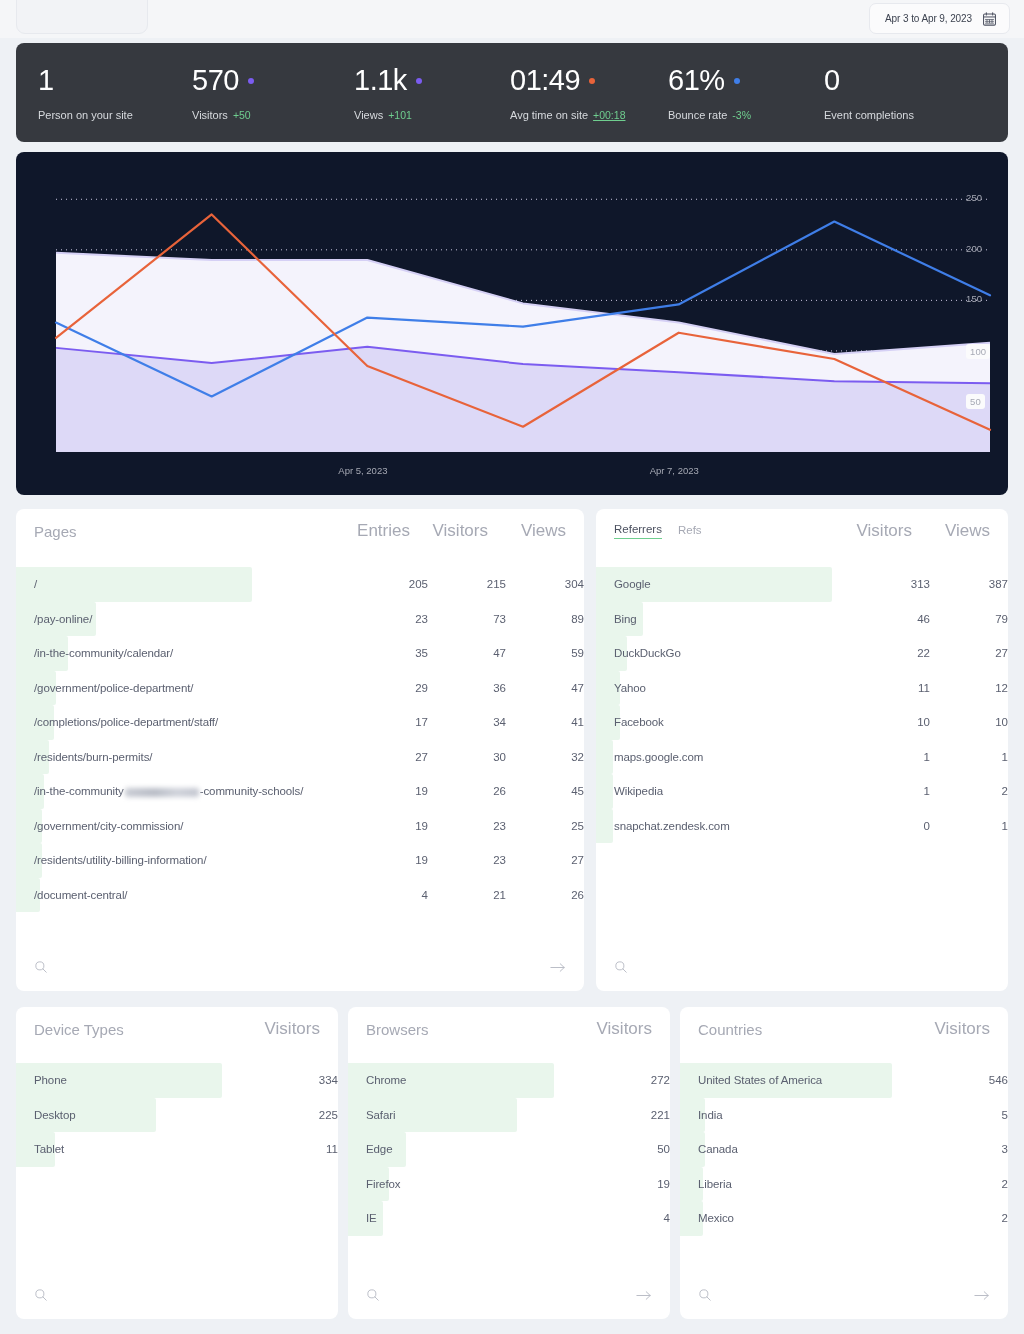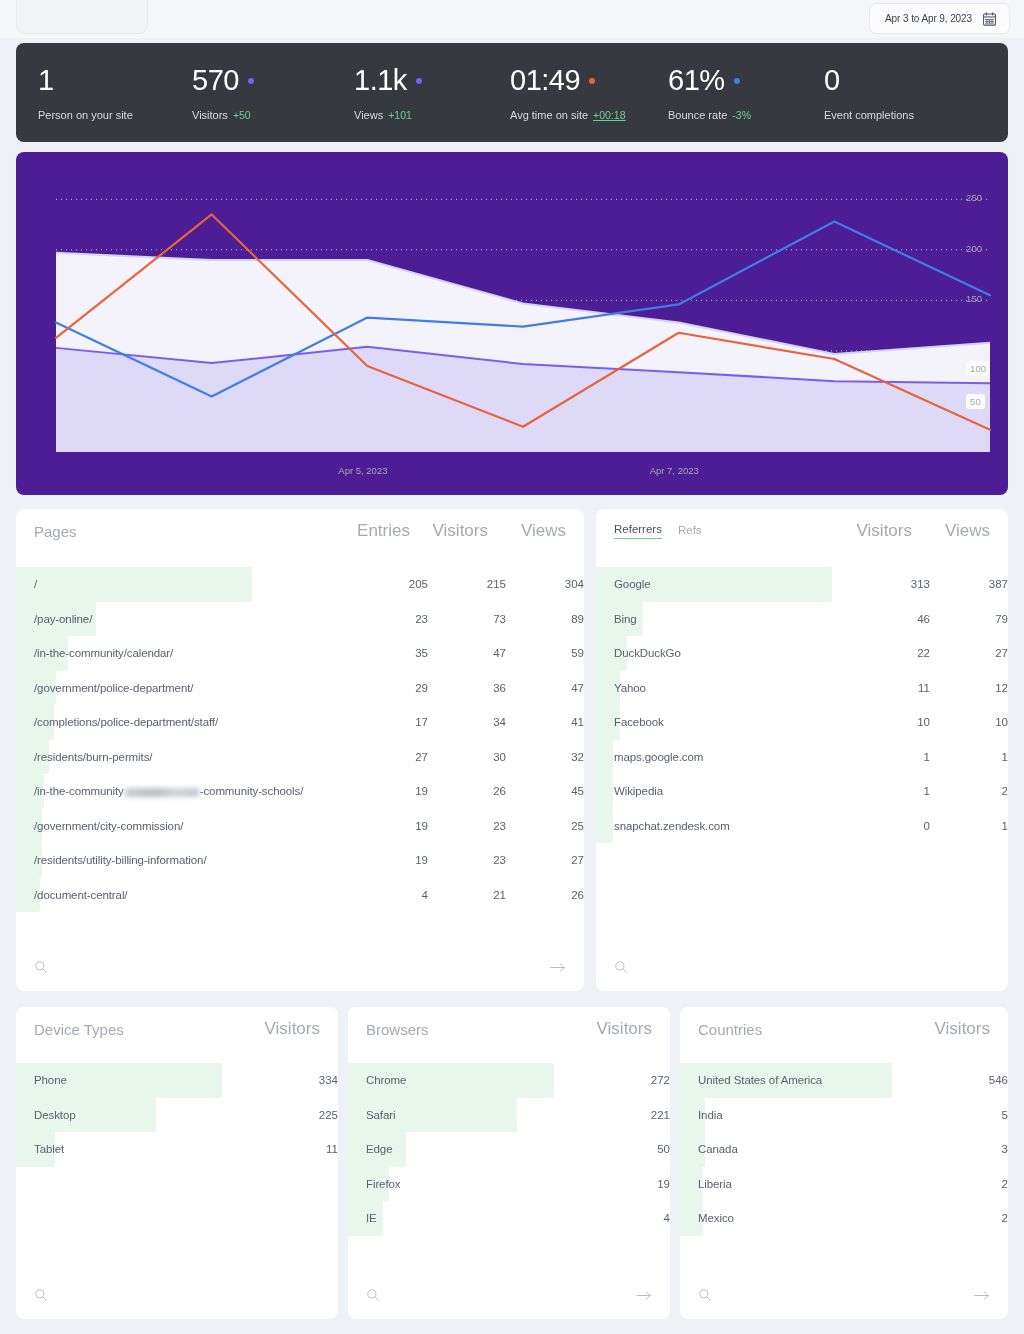--- a/index.html
+++ b/index.html
@@ -42,21 +42,21 @@
     font-size: 29px; color: #ffffff; font-weight: 400; line-height: 1;
     letter-spacing: -.5px;
   }
   .stat .dot { width: 6px; height: 6px; border-radius: 50%; margin-top: 12px; flex: none; }
   .stat .sub { margin-top: 14px; font-size: 11px; color: #d7dade; white-space: nowrap; }
   .stat .delta { font-size: 10.5px; margin-left: 5px; }
 
   
   .chartcard {
     position: absolute; left: 16px; top: 152px; width: 992px; height: 343px;
-    background: #4c1d95; border-radius: 8px;
+    background: #0f172a; border-radius: 8px;
   }
   .chartsvg { position: absolute; left: 0; top: 0; width: 992px; height: 343px; }
   .ylab {
     position: absolute; font-size: 9.5px; color: #a6a9b4; letter-spacing: .1px;
   }
   .ylab.boxed { background: #fbfbfc; padding: 2px 4px; border-radius: 3px; }
   .xlab { position: absolute; font-size: 9.5px; color: #a6a9b4; }
 
   
   .panel { position: absolute; background: #ffffff; border-radius: 8px; }
@@ -184,21 +184,21 @@
         <path d="M 40 100.85090909090911 L 195.66666666666666 107.92727272727274 L 351.3333333333333 107.92727272727274 L 507 151.39636363636365 L 662.6666666666666 170.60363636363635 L 818.3333333333334 201.94181818181818 L 974 190.82181818181817" fill="none" stroke="#d5d0f5" stroke-width="2" stroke-linejoin="round"></path>
         <path d="M 40 195.87636363636364 L 195.66666666666666 211.04 L 351.3333333333333 194.86545454545455 L 507 212.0509090909091 L 662.6666666666666 220.1381818181818 L 818.3333333333334 229.23636363636365 L 974 231.2581818181818 L 974 300 L 40 300 Z" fill="#ddd9f7"></path>
         <path d="M 40 195.87636363636364 L 195.66666666666666 211.04 L 351.3333333333333 194.86545454545455 L 507 212.0509090909091 L 662.6666666666666 220.1381818181818 L 818.3333333333334 229.23636363636365 L 974 231.2581818181818" fill="none" stroke="#7b5cf0" stroke-width="2" stroke-linejoin="round"></path>
         <path d="M 40 170.60363636363635 L 195.66666666666666 244.4 L 351.3333333333333 165.54909090909092 L 507 174.6472727272727 L 662.6666666666666 152.40727272727273 L 818.3333333333334 69.51272727272726 L 974 143.3090909090909" fill="none" stroke="#3f7ee8" stroke-width="2.2" stroke-linejoin="round" stroke-linecap="round"></path>
         <path d="M 40 185.7672727272727 L 195.66666666666666 62.43636363636364 L 351.3333333333333 214.07272727272726 L 507 274.72727272727275 L 662.6666666666666 180.71272727272728 L 818.3333333333334 206.99636363636364 L 974 277.76" fill="none" stroke="#e8633a" stroke-width="2.2" stroke-linejoin="round" stroke-linecap="round"></path>
       </svg>
     <div id="chart-ylabs">
         <div class="ylab" style="left: 950px; top: 40.2727px;">250</div>
         <div class="ylab" style="left: 950px; top: 90.8182px;">200</div>
         <div class="ylab" style="left: 950px; top: 141.364px;">150</div>
-        <div class="ylab boxed" style="left: 950px; top: 209px;">100</div>
+        <div class="ylab boxed" style="left: 950px; top: 192px;">100</div>
         <div class="ylab boxed" style="left: 950px; top: 242.455px;">50</div>
       </div>
     <div id="chart-xlabs">
         <div class="xlab" style="left: 322.333px; top: 313px;">Apr 5, 2023</div>
         <div class="xlab" style="left: 633.667px; top: 313px;">Apr 7, 2023</div>
       </div>
   </div>
 
   <div class="panel" style="left:16px; top:509px; width:568px; height:482px;">
     <div class="phead">

